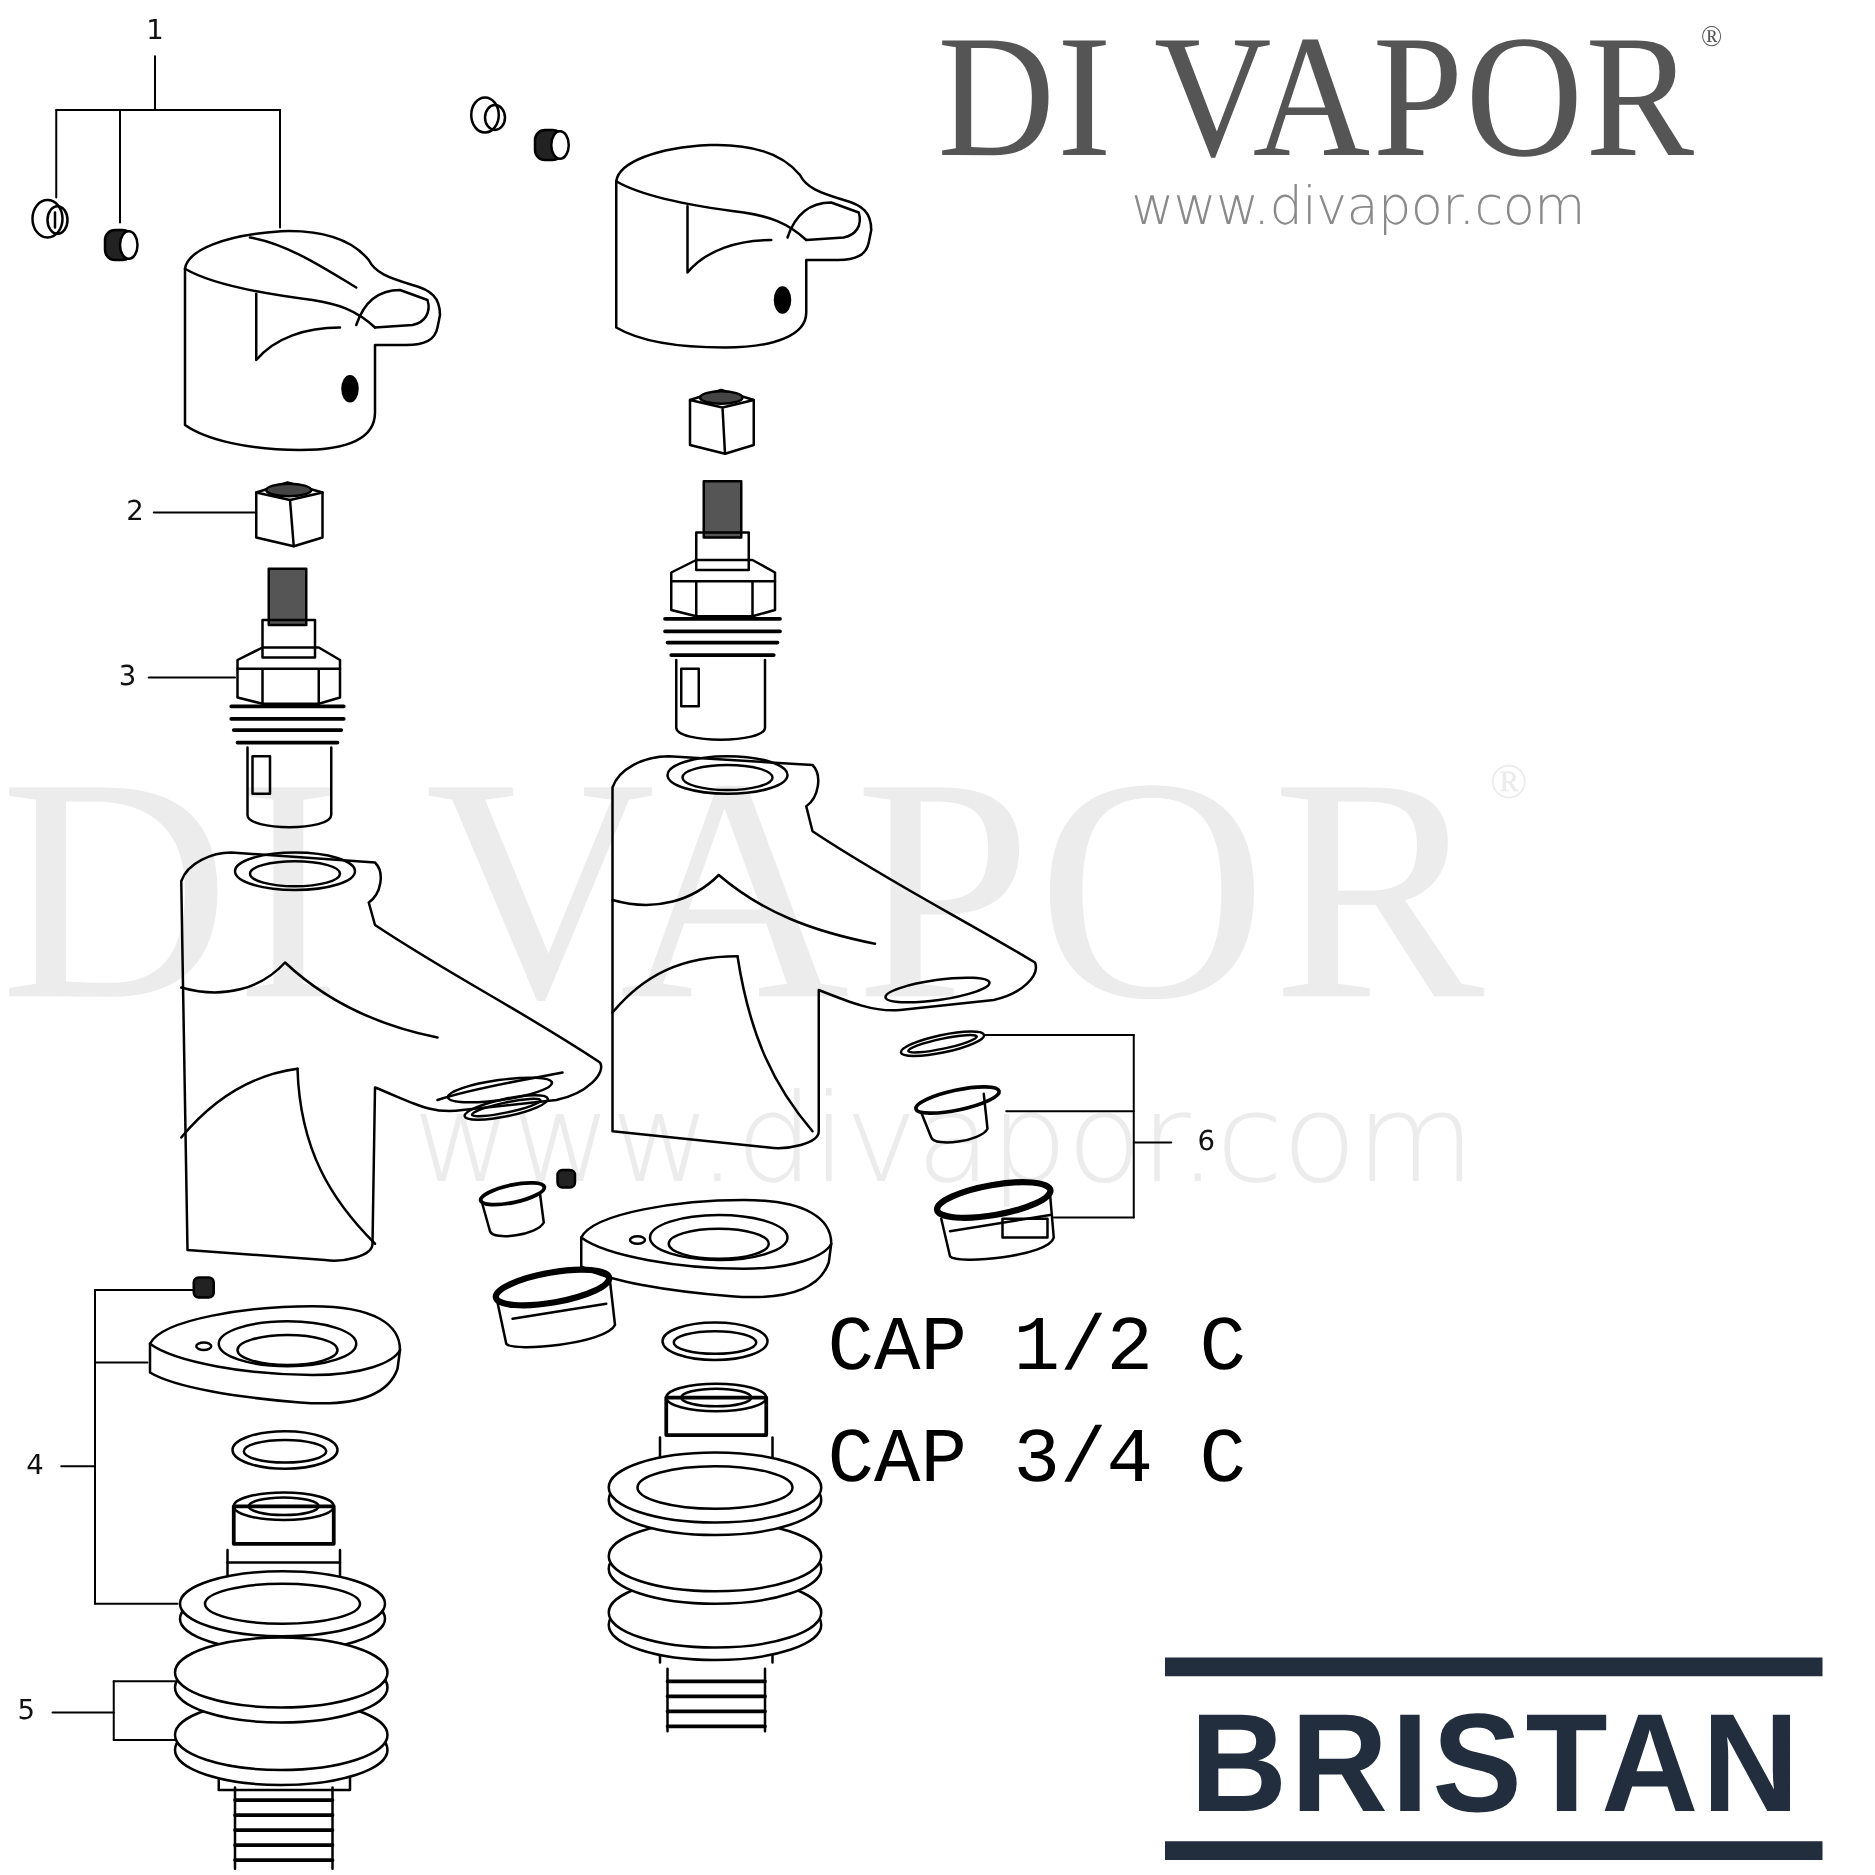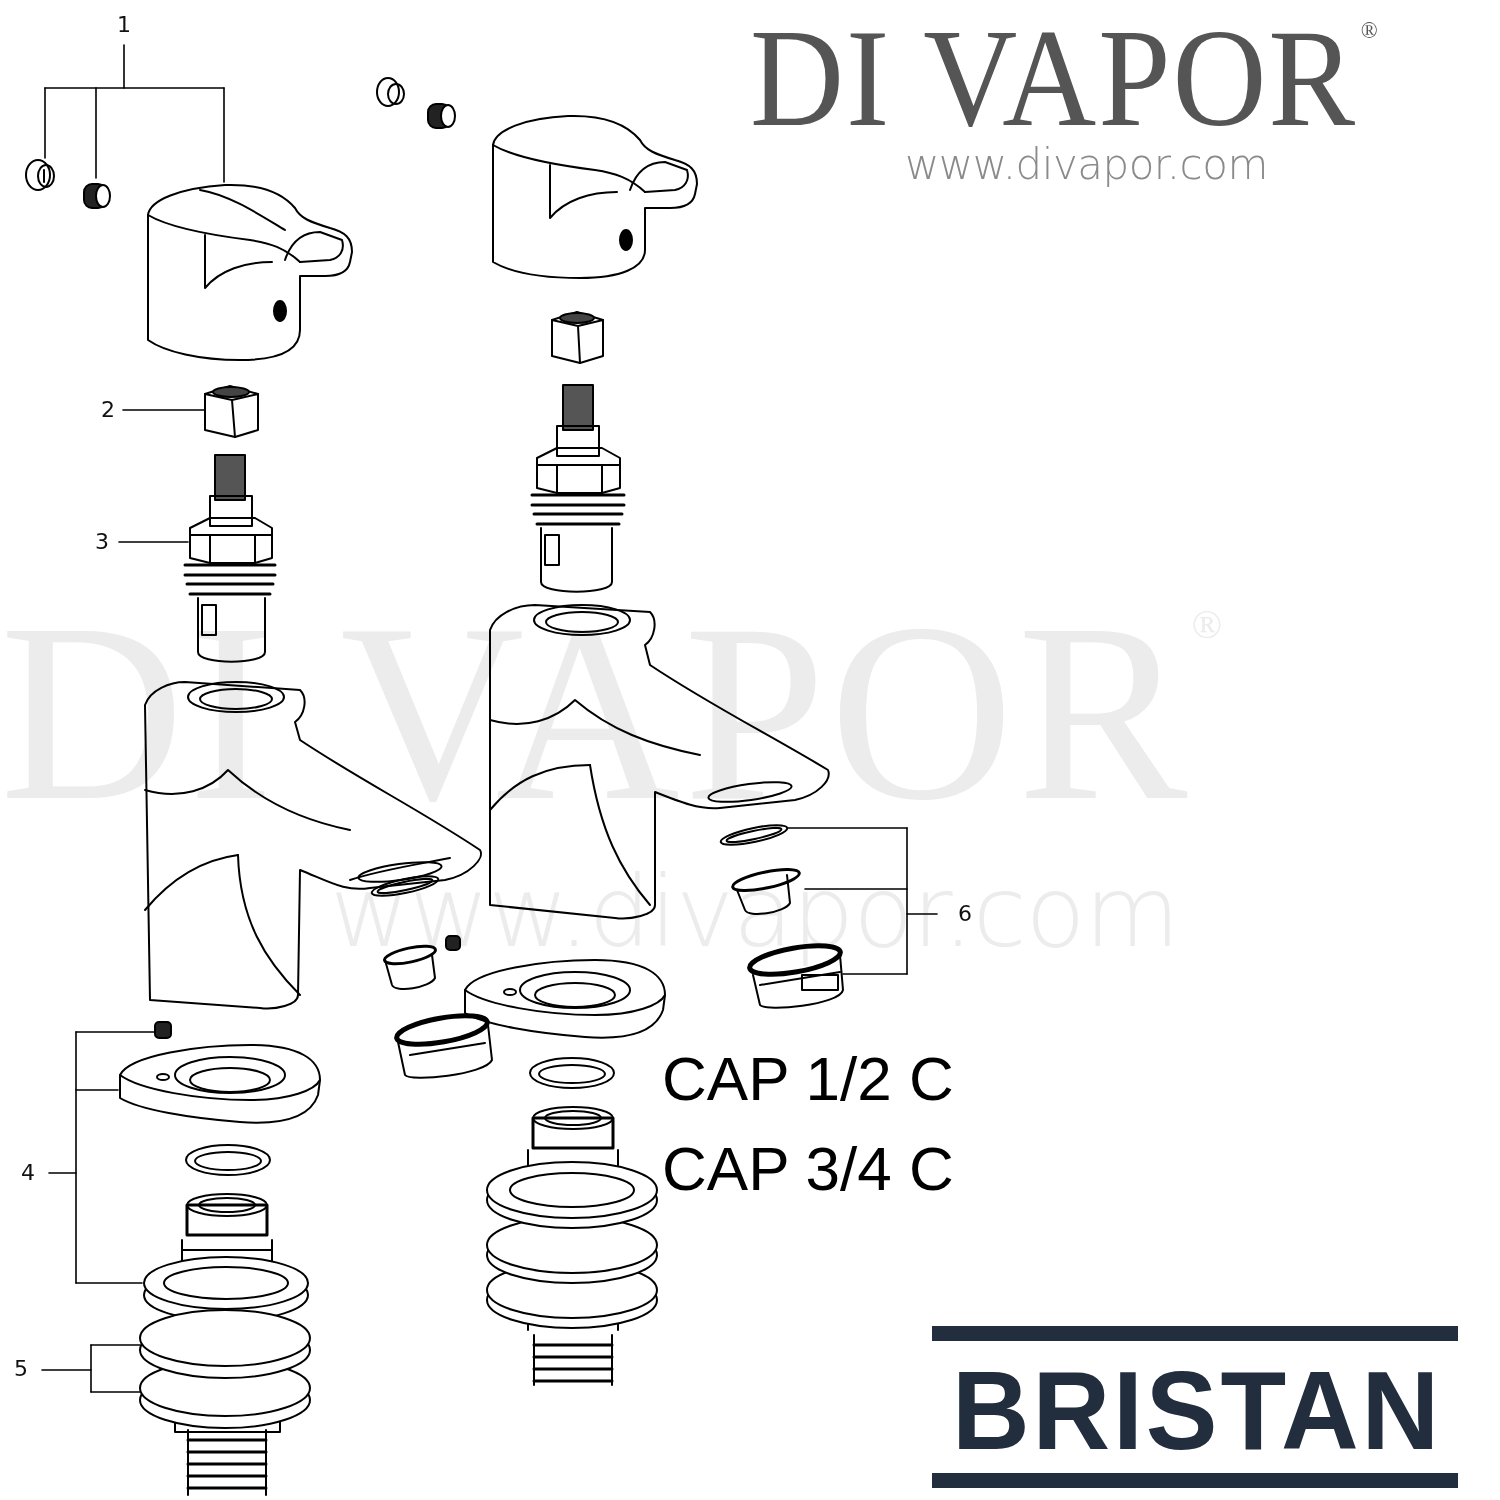--- a/index.html
+++ b/index.html
@@ -4,21 +4,21 @@
 <style>
   html, body { margin:0; padding:0; background:#ffffff; }
   body { width:1500px; height:1500px; position:relative; overflow:hidden; font-family:"Liberation Sans", sans-serif; }
   .abs { position:absolute; }
   .wm-big { left:0; top:585px; width:1500px; font-family:"Liberation Serif", serif; font-size:255px; color:#ececec; letter-spacing:4px; white-space:nowrap; line-height:1; }
   .wm-reg { font-size:40px; vertical-align:top; position:relative; top:20px; }
   .wm-url { left:330px; top:855px; font-family:"DejaVu Sans", sans-serif; font-size:98px; color:#ececec; font-weight:200; letter-spacing:-1px; }
   .logo-title { left:750px; top:8px; font-family:"Liberation Serif", serif; font-size:140px; color:#555555; letter-spacing:2px; line-height:1; white-space:nowrap; transform:scaleX(0.93); transform-origin:left top; }
   .logo-reg { font-size:24px; vertical-align:top; position:relative; top:10px; margin-left:4px; }
   .logo-url { left:905px; top:140px; font-family:"DejaVu Sans", sans-serif; font-size:42px; color:#8a8a8a; font-weight:300; letter-spacing:-0.5px; }
-  .model { left:662px; font-family:Liberation Sans, sans-serif; font-size:62px; color:#000; letter-spacing:0px; line-height:1; }
+  .model { left:662px; font-family:Liberation Mono, monospace; font-size:62px; color:#000; letter-spacing:0px; line-height:1; }
   .m1 { top:1048px; }
   .m2 { top:1138px; }
   .brand-bar { left:932px; width:526px; height:15px; background:#222d3e; }
   .bar-top { top:1326px; }
   .bar-bot { top:1473px; }
   .brand-text { left:952px; top:1355px; font-family:"Liberation Sans", sans-serif; font-weight:bold; font-size:112px; color:#222d3e; letter-spacing:3px; line-height:1; transform:scaleX(0.96); transform-origin:left top; }
   .callout { font-family:"DejaVu Sans", sans-serif; font-size:22px; color:#111; line-height:1; }
   svg.art { position:absolute; left:0; top:0; }
 </style>
 </head>

